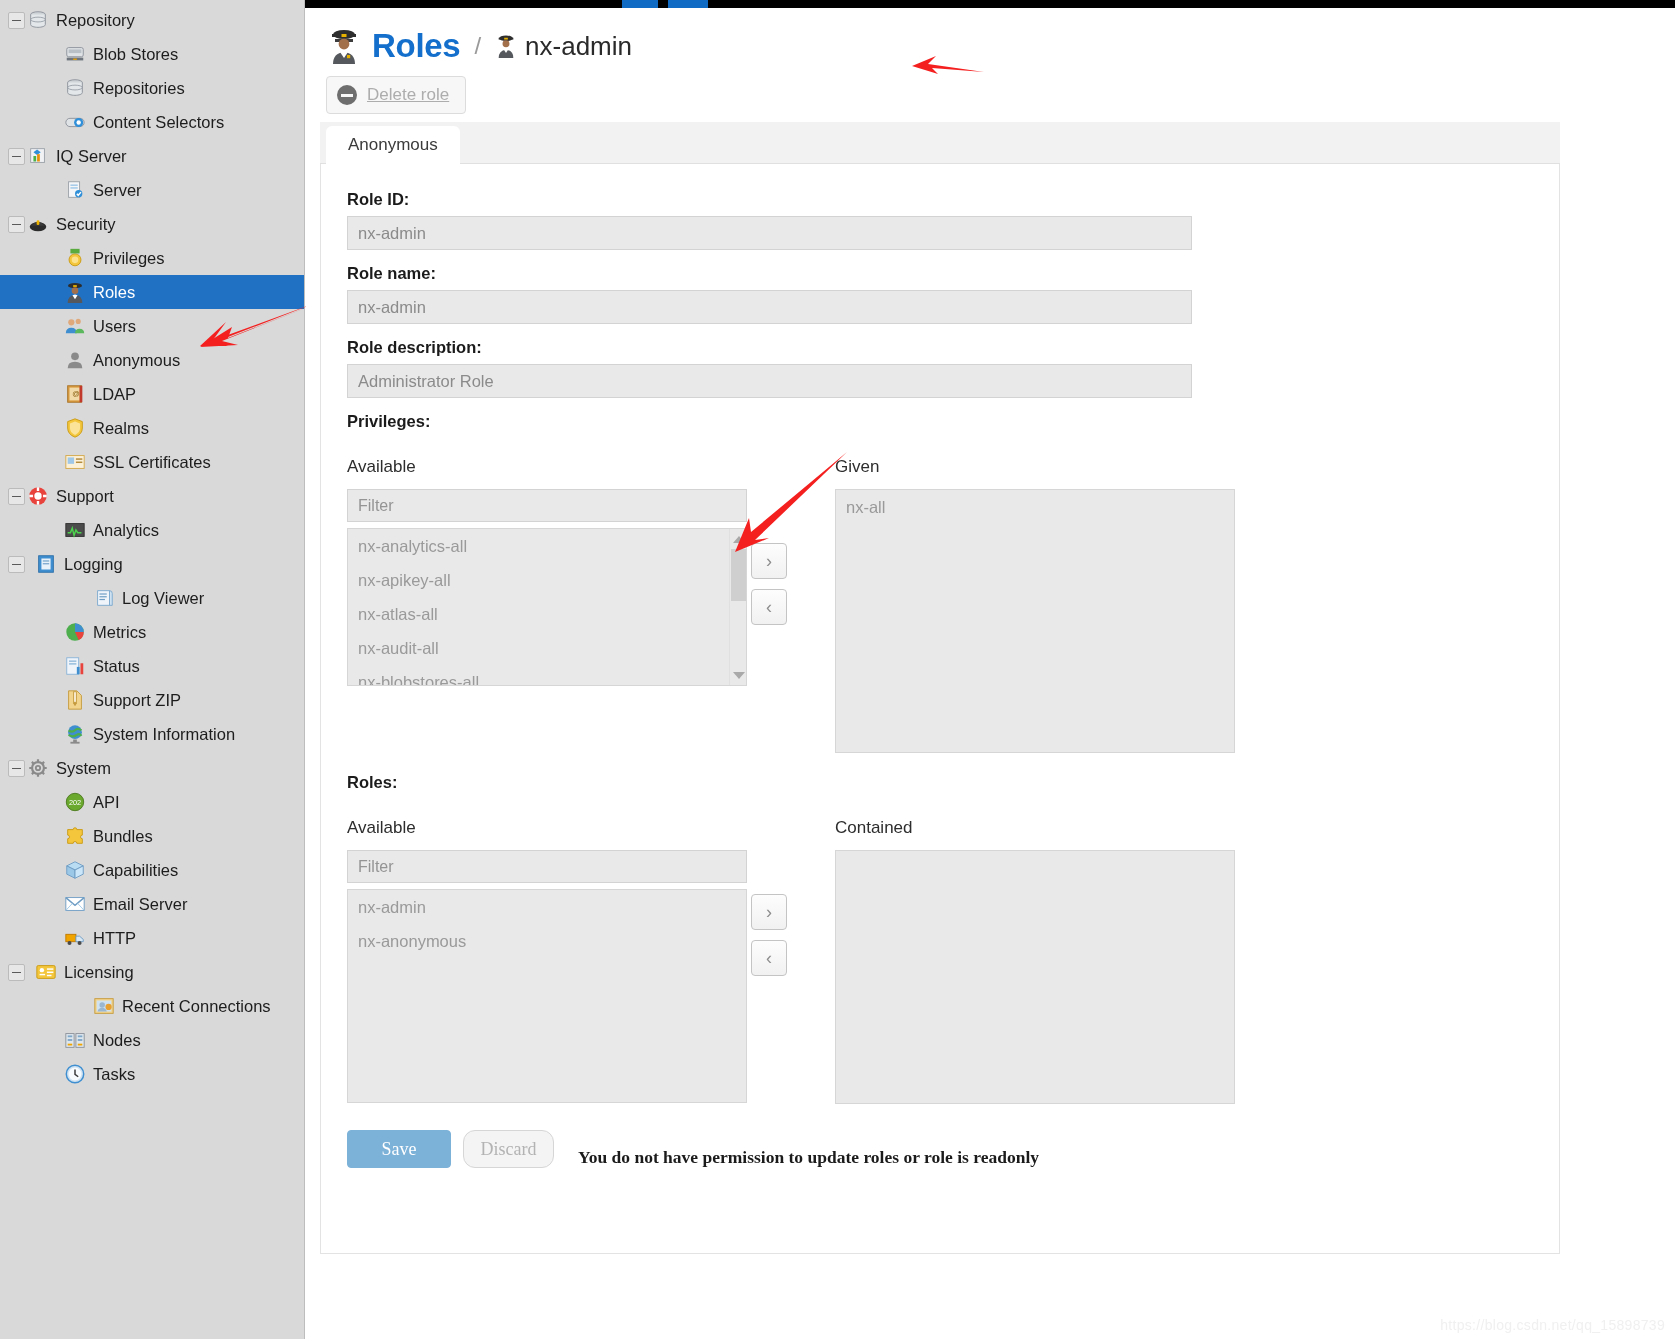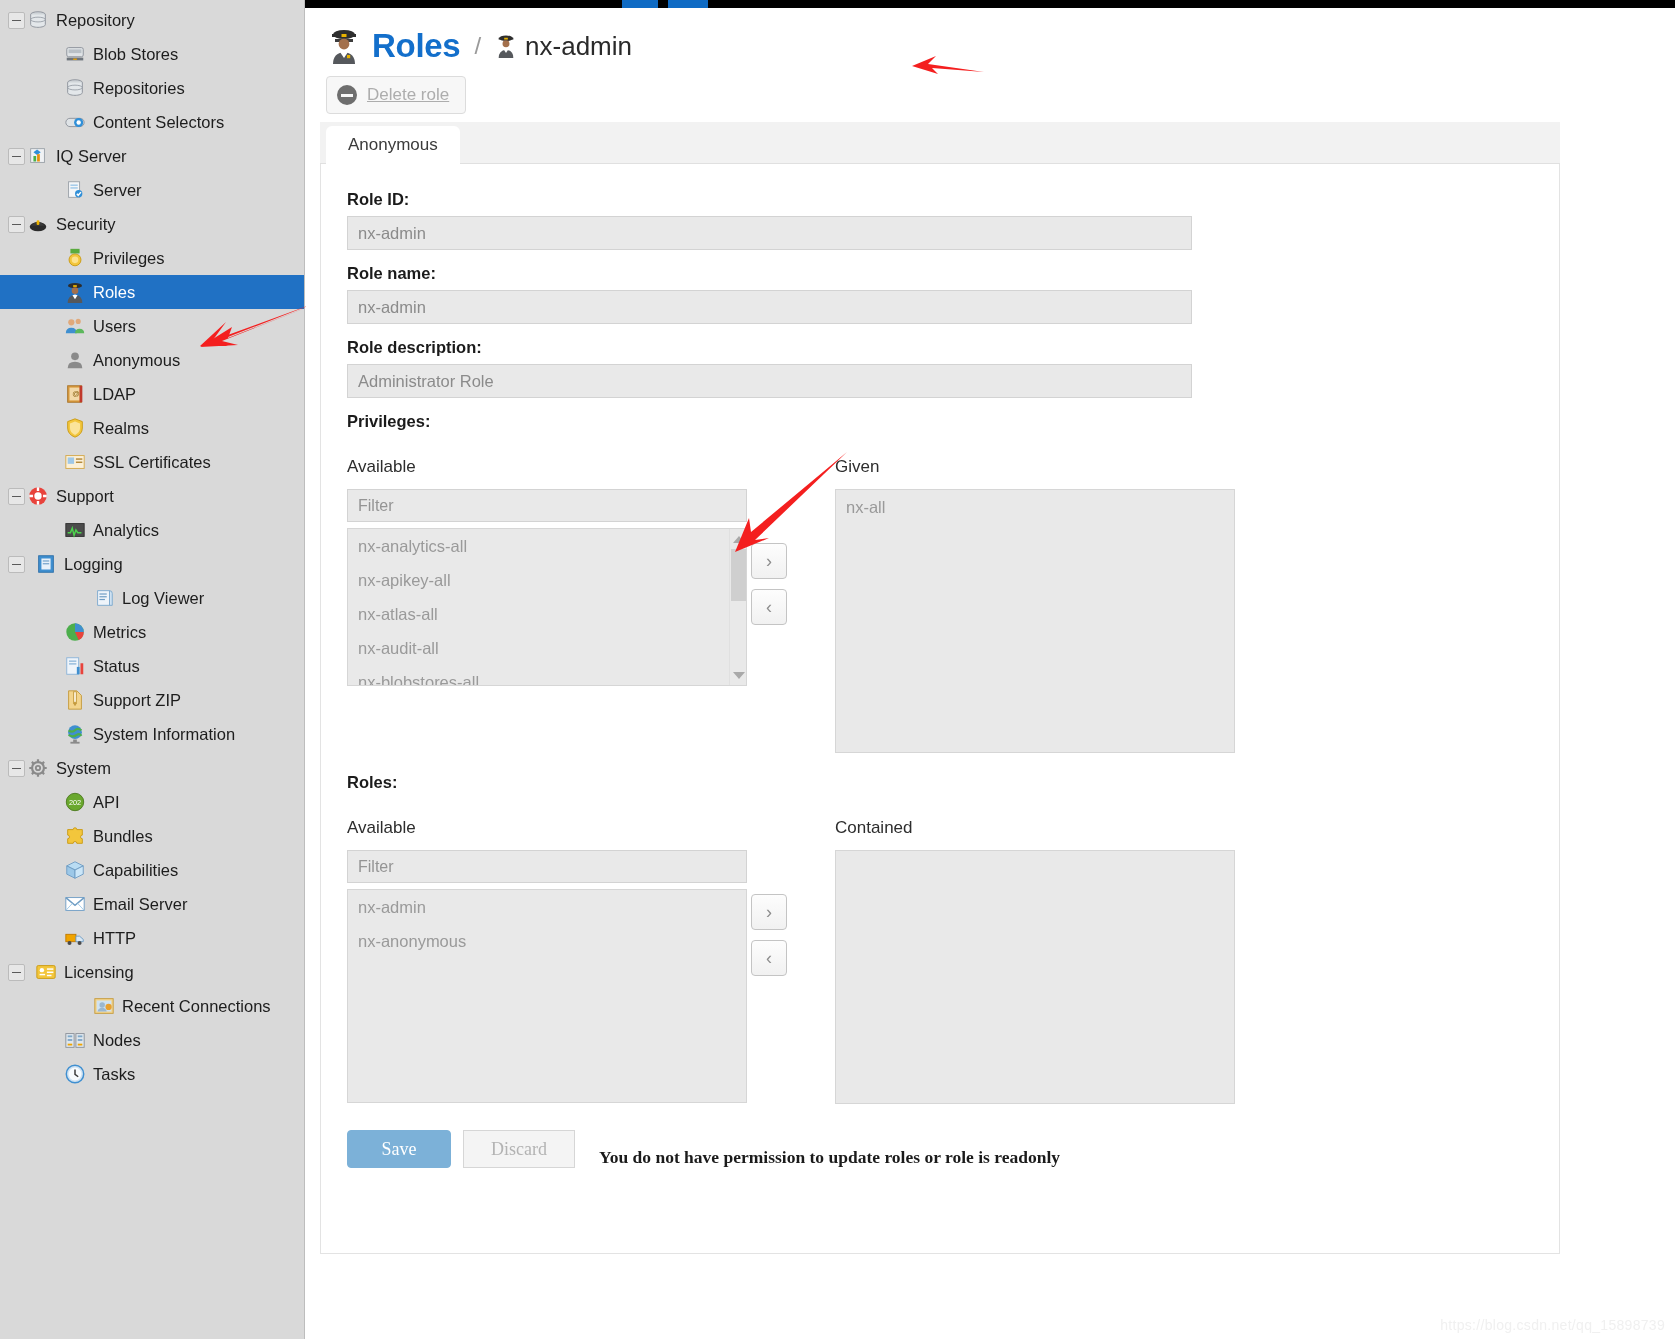--- a/index.html
+++ b/index.html
@@ -253,25 +253,25 @@
   #save-btn {
     width: 104px; height: 38px;
     background: #7cb1d8;
     border: 1px solid #7cb1d8;
     border-radius: 4px;
     color: #ffffff; font-size: 18px;
     display: flex; align-items: center; justify-content: center;
     cursor: pointer;
   }
   #discard-btn {
-    width: 112px; height: 38px;
+    width: 91px; height: 38px;
     margin-left: 12px;
     background: #f4f4f4;
     border: 1px solid #d6d6d6;
-    border-radius: 0;
+    border-radius: 12px;
     color: #b3b3b3; font-size: 18px;
     display: flex; align-items: center; justify-content: center;
     cursor: default;
   }
   #perm-msg {
     margin-left: 24px;
     font-size: 17.5px; font-weight: bold; color: #1b1b1b;
   }
 
   #watermark {

